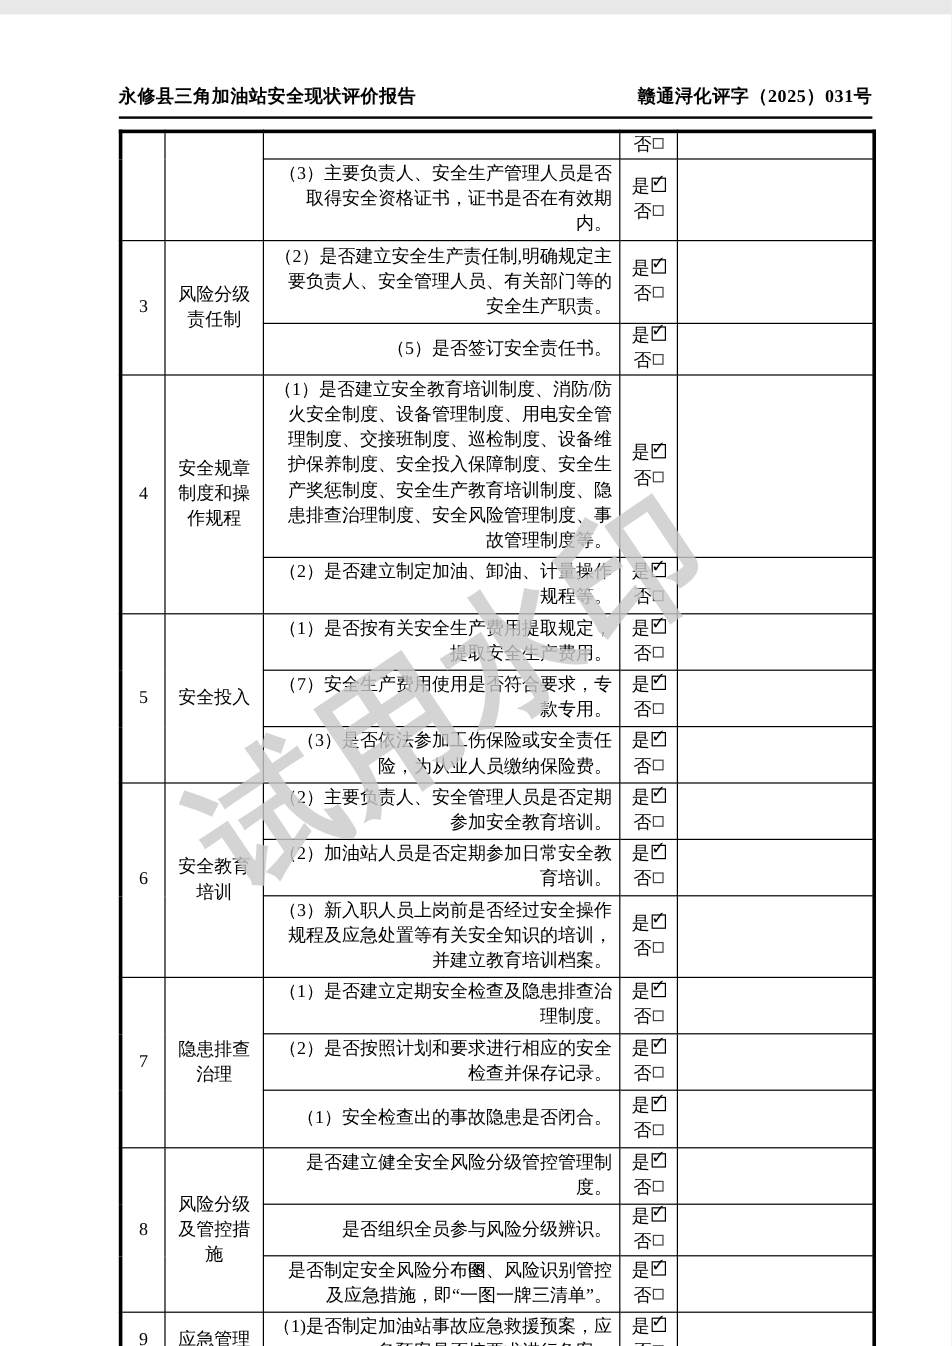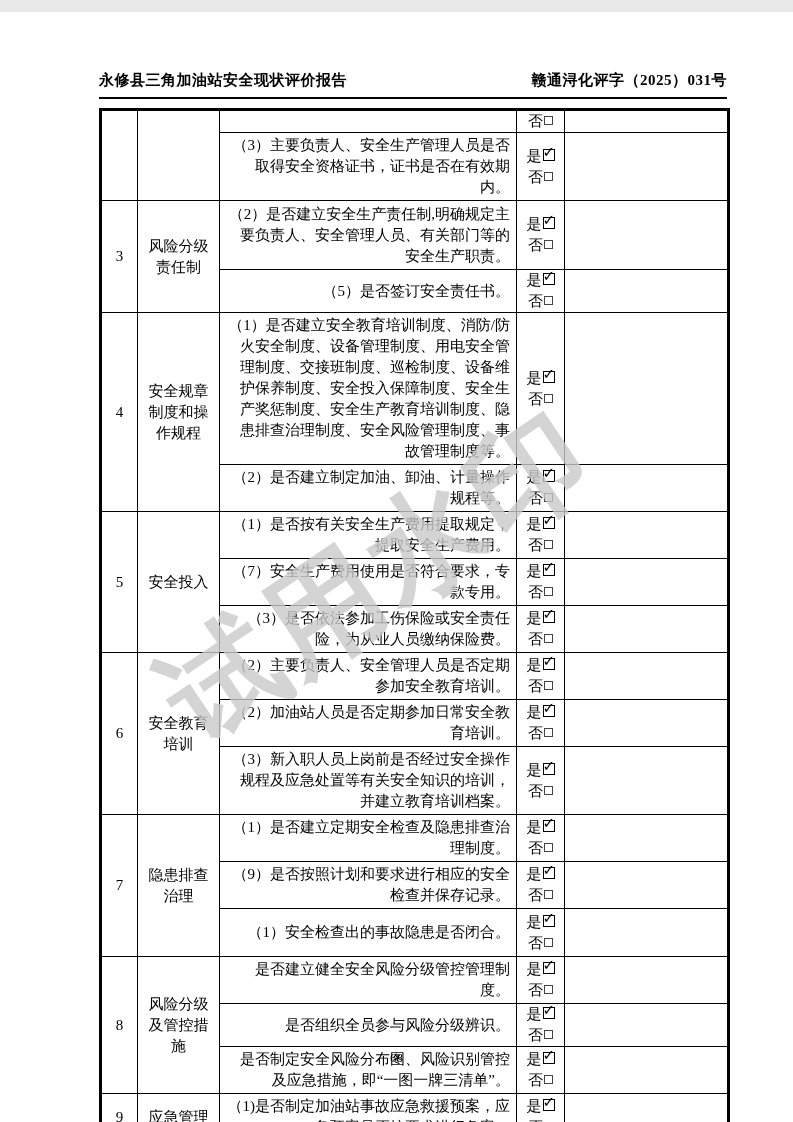--- a/index.html
+++ b/index.html
@@ -171,21 +171,21 @@
         <td class="cat" rowspan="3">隐患排查
 治理</td>
         <td class="item">（1）是否建立定期安全检查及隐患排查治理制度。</td>
         <td class="cb">
           <div class="cbl"><span>是</span><span class="box checked"></span></div>
           <div class="cbl"><span>否</span><span class="box sm"></span></div>
         </td>
         <td class="blank"></td>
       </tr>
       <tr style="height:41px">
-        <td class="item">（9）是否按照计划和要求进行相应的安全检查并保存记录。</td>
+        <td class="item">（2）是否按照计划和要求进行相应的安全检查并保存记录。</td>
         <td class="cb">
           <div class="cbl"><span>是</span><span class="box checked"></span></div>
           <div class="cbl"><span>否</span><span class="box sm"></span></div>
         </td>
         <td class="blank"></td>
       </tr>
       <tr style="height:48px">
         <td class="item">（1）安全检查出的事故隐患是否闭合。</td>
         <td class="cb">
           <div class="cbl"><span>是</span><span class="box checked"></span></div>

